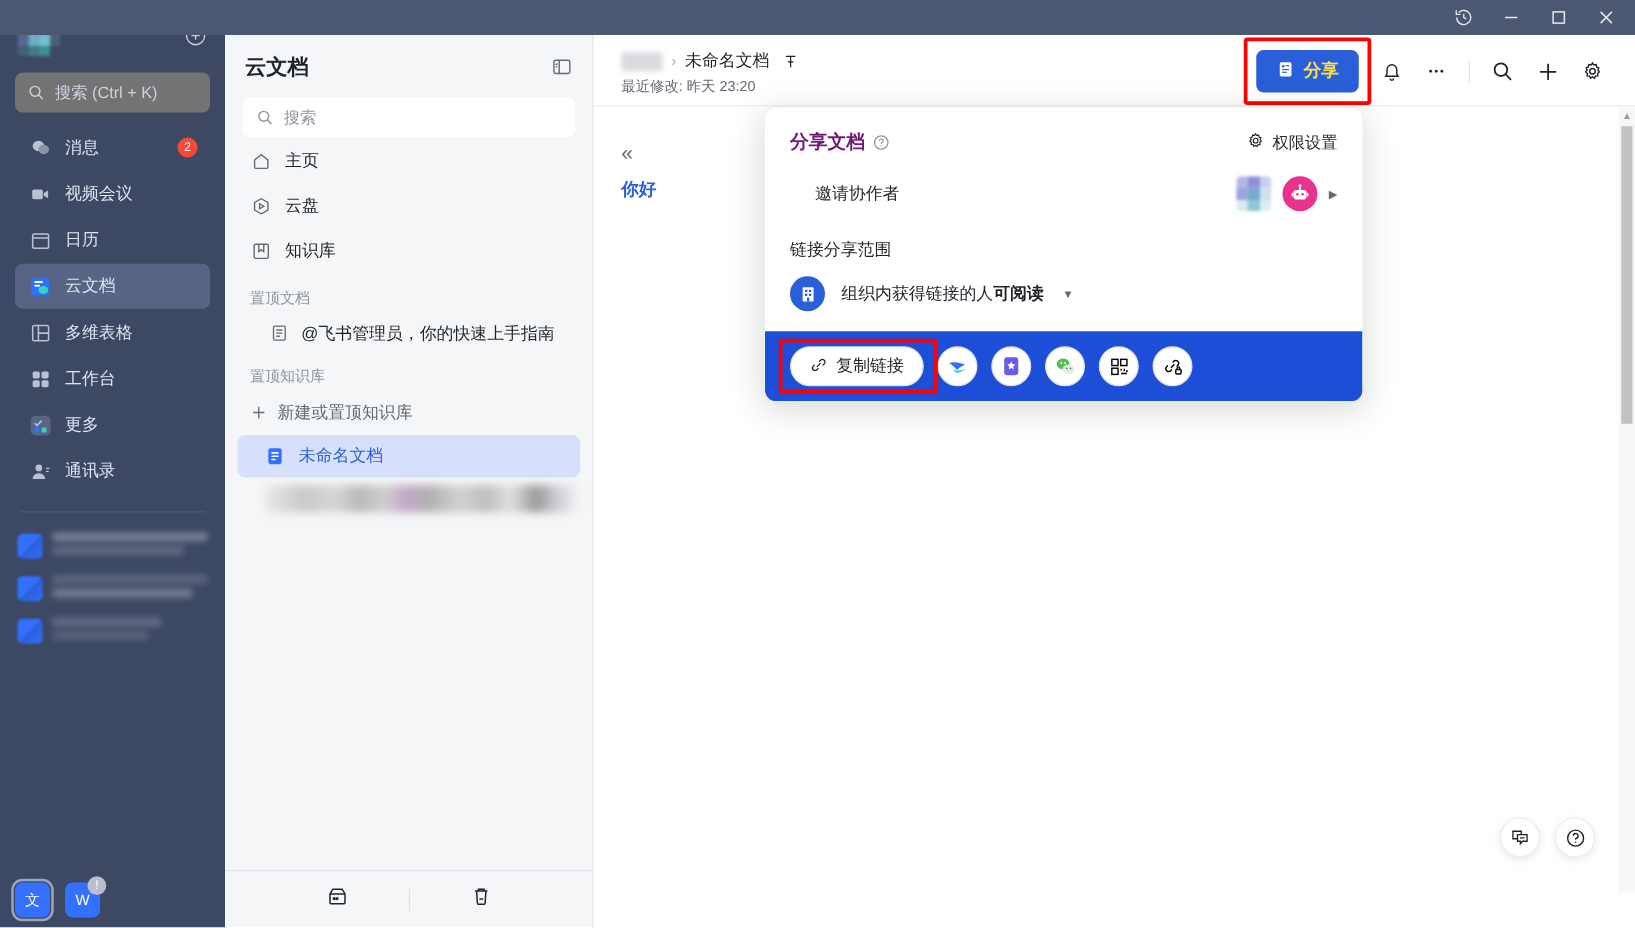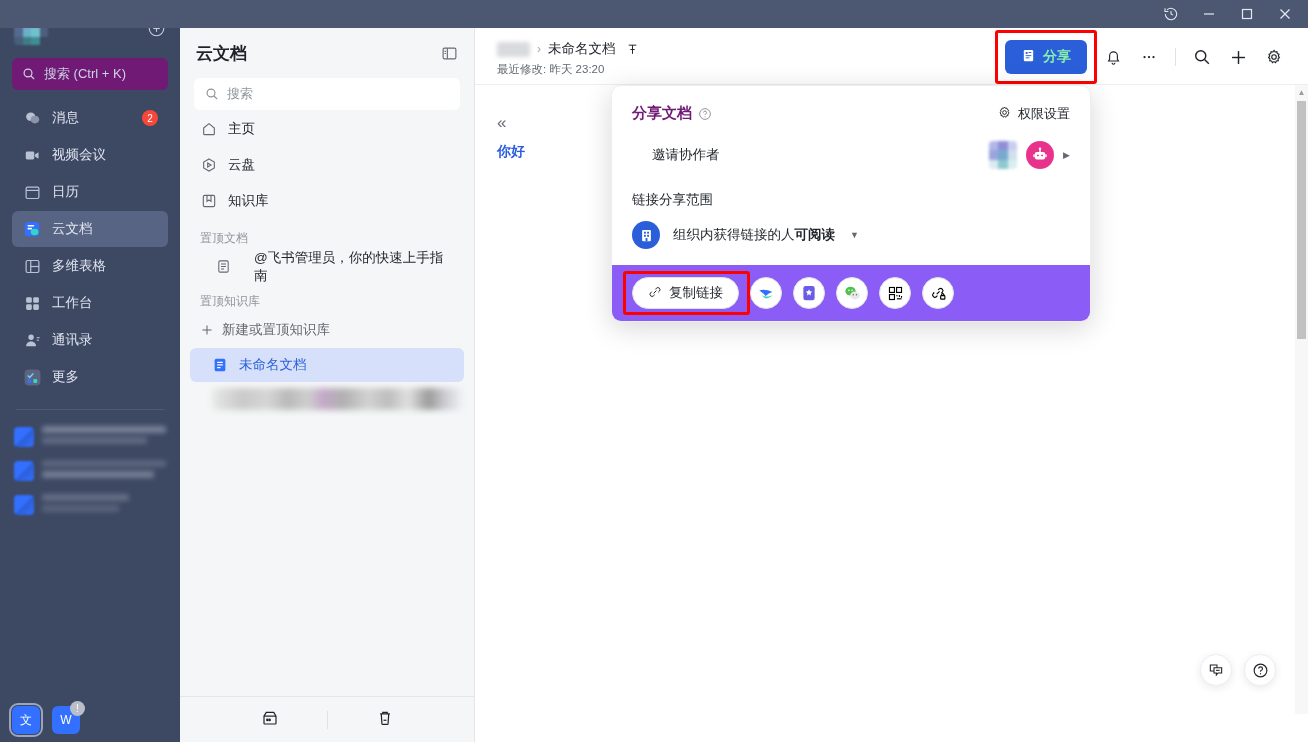--- a/index.html
+++ b/index.html
@@ -30,21 +30,21 @@
   }
   .rail-top { height: 56px; display:flex; align-items:center; padding: 0 14px; }
   .rail-logo {
     width: 34px; height: 34px; border-radius: 4px; overflow: hidden;
     display: grid; grid-template-columns: repeat(4, 1fr); grid-template-rows: repeat(4, 1fr);
     filter: blur(1.2px);
   }
   .rail-plus { margin-left: auto; color: #c6cddd; display:flex; }
 
   .rail-search {
-    margin: 2px 12px 10px 12px; height: 32px; background: #701a75;
+    margin: 2px 12px 10px 12px; height: 32px; background: #737373;
     border-radius: 6px; display: flex; align-items: center; gap: 8px;
     padding: 0 10px; color: #ccd3e2; font-size: 13px;
   }
   .rail-item {
     height: 36px; margin: 1px 12px; border-radius: 6px;
     display: flex; align-items: center; gap: 10px; padding: 0 10px;
     color: #dfe4ef; font-size: 13.5px; position: relative;
   }
   .rail-item.active { background: #586483; }
   .rail-ico { width: 20px; height: 20px; display:flex; align-items:center; justify-content:center; color:#b9c2d5; flex:none; }
@@ -81,21 +81,21 @@
     color:#8f959e; font-size:13px;
   }
   .ds-item {
     height: 34px; margin: 2px 10px; border-radius:6px; display:flex; align-items:center;
     gap: 10px; padding: 0 10px; font-size: 13.5px; color:#1f2329;
   }
   .ds-item .ico { width:18px;height:18px;display:flex;align-items:center;justify-content:center;color:#646a73;flex:none; }
   .ds-group { font-size: 12px; color: #8f959e; padding: 10px 20px 4px 20px; }
   .ds-sub {
     height: 32px; margin: 0 10px; border-radius:6px; display:flex; align-items:center;
-    gap: 22px; padding: 0 10px 0 26px; font-size: 13.5px; color:#1f2329;
+    gap: 9px; padding: 0 10px 0 26px; font-size: 13.5px; color:#1f2329;
   }
   .ds-sub .ico { width:16px;height:16px;color:#646a73;display:flex;flex:none; }
   .ds-add { height: 32px; margin: 0 10px; border-radius:6px; display:flex; align-items:center;
     gap: 8px; padding: 0 10px; font-size: 13.5px; color:#646a73; }
   .ds-libhead { display:flex; align-items:center; padding: 8px 18px 4px 20px; }
   .ds-libhead .t { font-size:12px; color:#8f959e; }
   .ds-libhead .acts { margin-left:auto; display:flex; gap:14px; color:#646a73; }
   .ds-doc {
     height: 34px; margin: 2px 10px; border-radius:6px; display:flex; align-items:center;
     gap: 10px; padding: 0 10px 0 22px; font-size: 13.5px; color:#1f2329;
@@ -121,21 +121,21 @@
   .topbar { height: 57px; border-bottom:1px solid #eceef0; position:relative; }
   .crumb { position:absolute; left:22px; top:12px; display:flex; align-items:center; gap:7px; font-size:13.5px; color:#1f2329; }
   .crumb-blur { width:33px; height:15px; background:#d9dadd; filter: blur(2.2px); border-radius:2px; }
   .crumb-sep { color:#a5a9b0; font-size:12px; }
   .crumb-pin { color:#1f2329; display:flex; margin-left:3px; }
   .modified { position:absolute; left:22px; top:34px; font-size:11.5px; color:#646a73; }
 
   .tb-right { position:absolute; right:16px; top:11px; display:flex; align-items:center; gap:0; }
   .share-wrap { position:relative; margin-right: 8px; }
   .share-btn {
-    background:#2b5fd9; color:#86efac; height:34px; border-radius:6px; padding:0 16px;
+    background:#2b5fd9; color:#fde047; height:34px; border-radius:6px; padding:0 16px;
     display:flex; align-items:center; gap:7px; font-size:14px; font-weight:600;
   }
   .hl-red { position:absolute; border:3px solid #f00; border-radius:3px; pointer-events:none; }
   .ic-btn { width:36px; height:36px; display:flex; align-items:center; justify-content:center; color:#1f2329; }
   .vdivider { width:1px; height:18px; background:#dfe1e5; margin:0 8px; }
 
   .doc-area { position:relative; height: 629px; }
   .chev { position:absolute; left:22px; top:28px; color:#646a73; font-size:17px; }
   .doc-text { position:absolute; left:22px; top:58px; font-size:14px; font-weight:700; color:#2b5fd9; }
 
@@ -177,21 +177,21 @@
   .pop-input .caret { position:absolute; left:10px; top:9px; width:1px; height:17px; background:#1f2329; }
   .pop-input .plus { width:40px; border-left:1px solid #dfe1e5; display:flex; align-items:center; justify-content:center; color:#1f2329; }
 
   .pop-scope-label { margin-top:22px; font-size:13.5px; color:#1f2329; }
   .pop-scope { margin-top:12px; display:flex; align-items:center; gap:13px; }
   .scope-ic { width:28px;height:28px;border-radius:50%;background:#2b5fd9;display:flex;align-items:center;justify-content:center; }
   .scope-txt { font-size:13.5px; color:#1f2329; }
   .scope-txt b { font-weight:700; }
   .scope-caret { color:#646a73; font-size:9px; margin-left:2px; }
 
-  .pop-foot { background:#8b5cf6; padding:12px 20px; display:flex; align-items:center; gap:11px; position:relative; }
+  .pop-foot { background:#1d4ed8; padding:12px 20px; display:flex; align-items:center; gap:11px; position:relative; }
   .copy-btn {
     height:32px; border:1px solid #dfe1e5; background:#fff; border-radius:16px;
     padding:0 15px; display:flex; align-items:center; gap:7px; font-size:13.5px; color:#1f2329;
   }
   .share-ic {
     width:32px;height:32px;border-radius:50%;border:1px solid #dfe1e5;background:#fff;
     display:flex;align-items:center;justify-content:center;
   }
 </style>
 </head>
@@ -323,40 +323,40 @@
             <rect x="13" y="3" width="8" height="8" rx="2"></rect>
           <rect x="3" y="13" width="8" height="8" rx="2"></rect>
             <rect x="13" y="13" width="8" height="8" rx="2"></rect>
         </svg>
       </span>
       <span>工作台</span>
     </div>
 
     <div class="rail-item">
       <span class="rail-ico">
+        <svg width="19" height="19" viewBox="0 0 24 24">
+          <rect x="2" y="2" width="20" height="20" rx="5" fill="#5b6580"></rect>
+          <path d="M6 9.5l2.4 2.4 4.6-5" fill="none" stroke="#7fd0ff" stroke-width="1.7"></path>
+          <rect x="5.5" y="14" width="5" height="5" rx="1.3" fill="#3370ff"></rect>
+          <rect x="13" y="14" width="5" height="5" rx="1.3" fill="#33d6c6"></rect>
+        </svg>
+      </span>
+      <span>更多</span>
+    </div>
+
+    <div class="rail-item">
+      <span class="rail-ico">
         <svg width="17" height="17" viewBox="0 0 24 24" fill="currentColor">
           <circle cx="10" cy="7.5" r="3.8"></circle>
             <path d="M3 20c0-4 3.2-6.5 7-6.5s7 2.5 7 6.5z"></path>
           <line x1="18" y1="8" x2="22" y2="8" stroke="currentColor" stroke-width="1.5"></line>
           <line x1="18" y1="11.5" x2="21" y2="11.5" stroke="currentColor" stroke-width="1.5"></line>
         </svg>
       </span>
       <span>通讯录</span>
-    </div>
-
-    <div class="rail-item">
-      <span class="rail-ico">
-        <svg width="19" height="19" viewBox="0 0 24 24">
-          <rect x="2" y="2" width="20" height="20" rx="5" fill="#5b6580"></rect>
-          <path d="M6 9.5l2.4 2.4 4.6-5" fill="none" stroke="#7fd0ff" stroke-width="1.7"></path>
-          <rect x="5.5" y="14" width="5" height="5" rx="1.3" fill="#3370ff"></rect>
-          <rect x="13" y="14" width="5" height="5" rx="1.3" fill="#33d6c6"></rect>
-        </svg>
-      </span>
-      <span>更多</span>
     </div>
 
     <div class="rail-sep"></div>
 
     <div class="rail-chat">
       <div class="av"></div>
       <div class="lines">
         <div class="l1"></div>
           <div class="l1" style="width:85%;opacity:.45"></div>
       </div>

